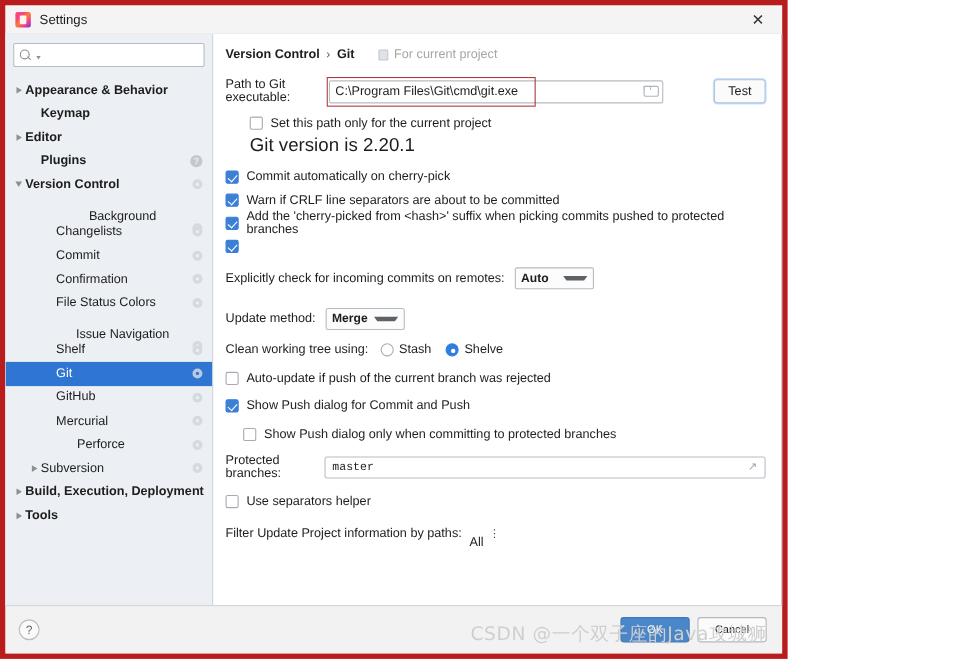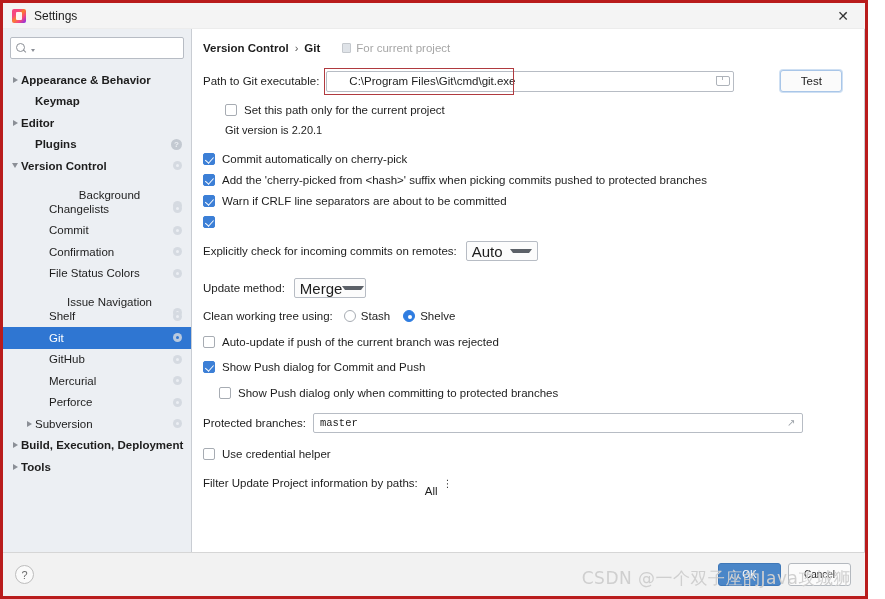--- a/index.html
+++ b/index.html
@@ -9,23 +9,23 @@
     overflow: hidden;
     background: #ffffff;
     font-family: "Liberation Sans", sans-serif;
     font-size: 11.5px;
     color: #1d1d1d;
     -webkit-font-smoothing: antialiased;
   }
 
   #window {
     position: relative;
-    width: 868px; height: 599px;
+    width: 716px; height: 599px;
     background: #f2f2f2;
-    border: 3px solid #b91c1c;
+    border: 5px solid #b91c1c;
     display: flex;
     flex-direction: column;
   }
 
   
   #titlebar {
     height: 26px;
     flex: 0 0 26px;
     background: #f4f4f4;
     display: flex;
@@ -231,21 +231,21 @@
     height:21px;
     display:flex;
     align-items:center;
   }
   #path-field {
     width:100%; height:21px;
     border:1px solid #b7bcc4;
     border-radius:2px;
     background:#ffffff;
     display:flex; align-items:center;
-    padding:0 22px 0 22px;
+    padding:0 22px 0 5px;
   }
   #path-input {
     border:none;outline:none;background:transparent;
     font-family:"Liberation Sans", sans-serif;
     font-size:11.5px;color:#1d1d1d;
     width:100%;padding:0;
   }
   #folder-icon {
     position:absolute; right:6px; top:5px;
     width:12px;height:10px;
@@ -303,33 +303,33 @@
     width:3.5px;height:7px;
     border:solid #ffffff;
     border-width:0 1.7px 1.7px 0;
     transform:rotate(42deg);
   }
   .check-label { font-size:11.5px; color:#1d1d1d; }
 
   .indent-a { margin-left:22px; }
   .indent-b { margin-left:16px; }
 
-  #git-version { margin-left:22px; font-size:11px; color:#1d1d1d; height:20px; display:flex; align-items:center;}
+  #git-version { margin-left:22px; font-size:17px; color:#1d1d1d; height:20px; display:flex; align-items:center;}
 
   .combo {
     height:20px;
     min-width:60px;
     border:1px solid #b7bcc4;
     border-radius:2px;
     background:#fcfcfc;
     display:inline-flex;align-items:center;
     padding:0 5px;
     cursor:default;
   }
-  .combo .val { font-size:15px;color:#1d1d1d; }
+  .combo .val { font-size:11px;color:#1d1d1d;font-weight:bold; }
   .combo .caret {
     margin-left:auto; padding-left:16px;
     width:0;height:0;
     border-left:3.5px solid transparent;
     border-right:3.5px solid transparent;
     border-top:4px solid #5c6168;
   }
 
   .radio {
     width:12px;height:12px;flex:0 0 12px;
@@ -496,21 +496,21 @@
           <div class="tree-item" style="padding-left: 34px;">
             <span class="tree-arrow"></span>
             <span class="tree-label">GitHub</span>
             <span class="gear"></span>
           </div>
           <div class="tree-item" style="padding-left: 34px;">
             <span class="tree-arrow"></span>
             <span class="tree-label">Mercurial</span>
             <span class="gear"></span>
           </div>
-          <div class="tree-item" style="padding-left: 34px;">
+          <div class="tree-item" style="padding-left: 34px; gap: 19px;">
             <span class="tree-arrow"></span>
             <span class="tree-label">Perforce</span>
             <span class="gear"></span>
           </div>
           <div class="tree-item" style="padding-left: 20px; justify-content: center;">
             <span class="tree-arrow closed"></span>
             <span class="tree-label">Subversion</span>
             <span class="gear"></span>
           </div>
           <div class="tree-item" style="padding-left: 6px;">
@@ -557,25 +557,25 @@
 
       <div style="height:8px"></div>
 
       <div id="check-list">
           <div class="check-row">
             <span class="cb checked"></span>
             <span class="check-label">Commit automatically on cherry-pick</span>
           </div>
           <div class="check-row">
             <span class="cb checked"></span>
-            <span class="check-label">Add the 'cherry-picked from &lt;hash&gt;' suffix when picking commits pushed to protected branches</span>
+            <span class="check-label">Warn if CRLF line separators are about to be committed</span>
           </div>
           <div class="check-row">
             <span class="cb checked"></span>
-            <span class="check-label">Warn if CRLF line separators are about to be committed</span>
+            <span class="check-label">Add the 'cherry-picked from &lt;hash&gt;' suffix when picking commits pushed to protected branches</span>
           </div>
           <div class="check-row">
             <span class="cb checked"></span>
           </div>
         </div>
 
       <div style="height:7px"></div>
 
       <div class="row" style="height:24px;">
         <span class="check-label" style="margin-right:9px;">Explicitly check for incoming commits on remotes:</span>
@@ -625,21 +625,21 @@
       <div class="row" id="branches-row">
         <span class="check-label">Protected branches:</span>
         <span id="branches-field">
           <input id="branches-input" type="text" value="master" style="">
           <span id="expand-icon">↗</span>
         </span>
       </div>
 
       <div class="check-row" style="margin-top:9px;">
         <span class="cb"></span>
-        <span class="check-label">Use credential helper</span>
+        <span class="check-label">Use separators helper</span>
       </div>
 
       <div class="row" id="filter-row">
         <span class="link-ish">Filter Update Project information by paths:</span>
         <span class="link-ish" style="margin-left:7px;margin-top:16px;">All</span>
         <span class="dots-caret">⋮</span>
       </div>
 
     </div>
   </div>

